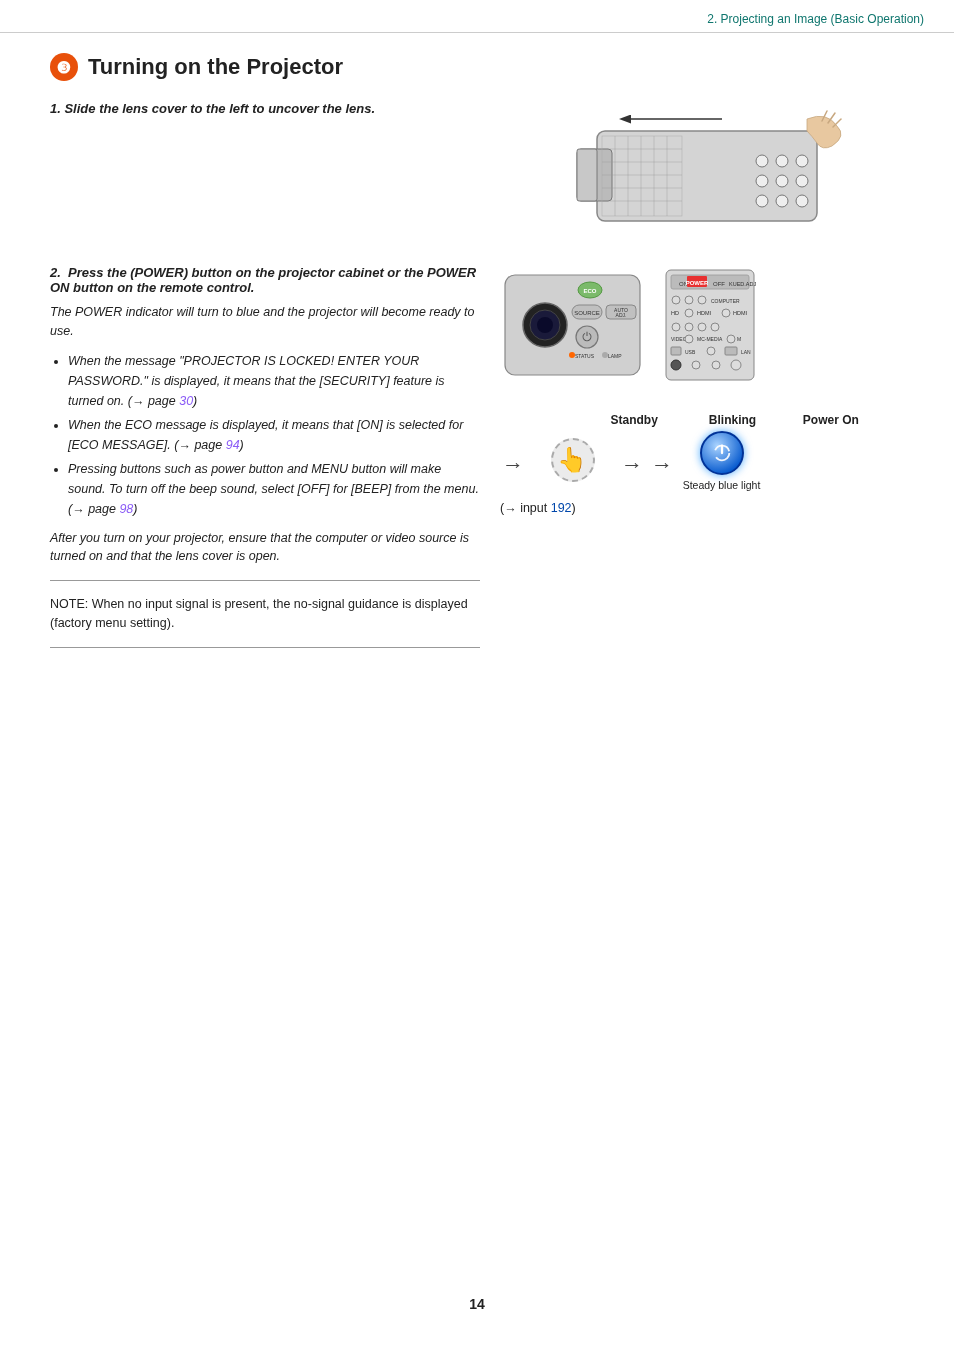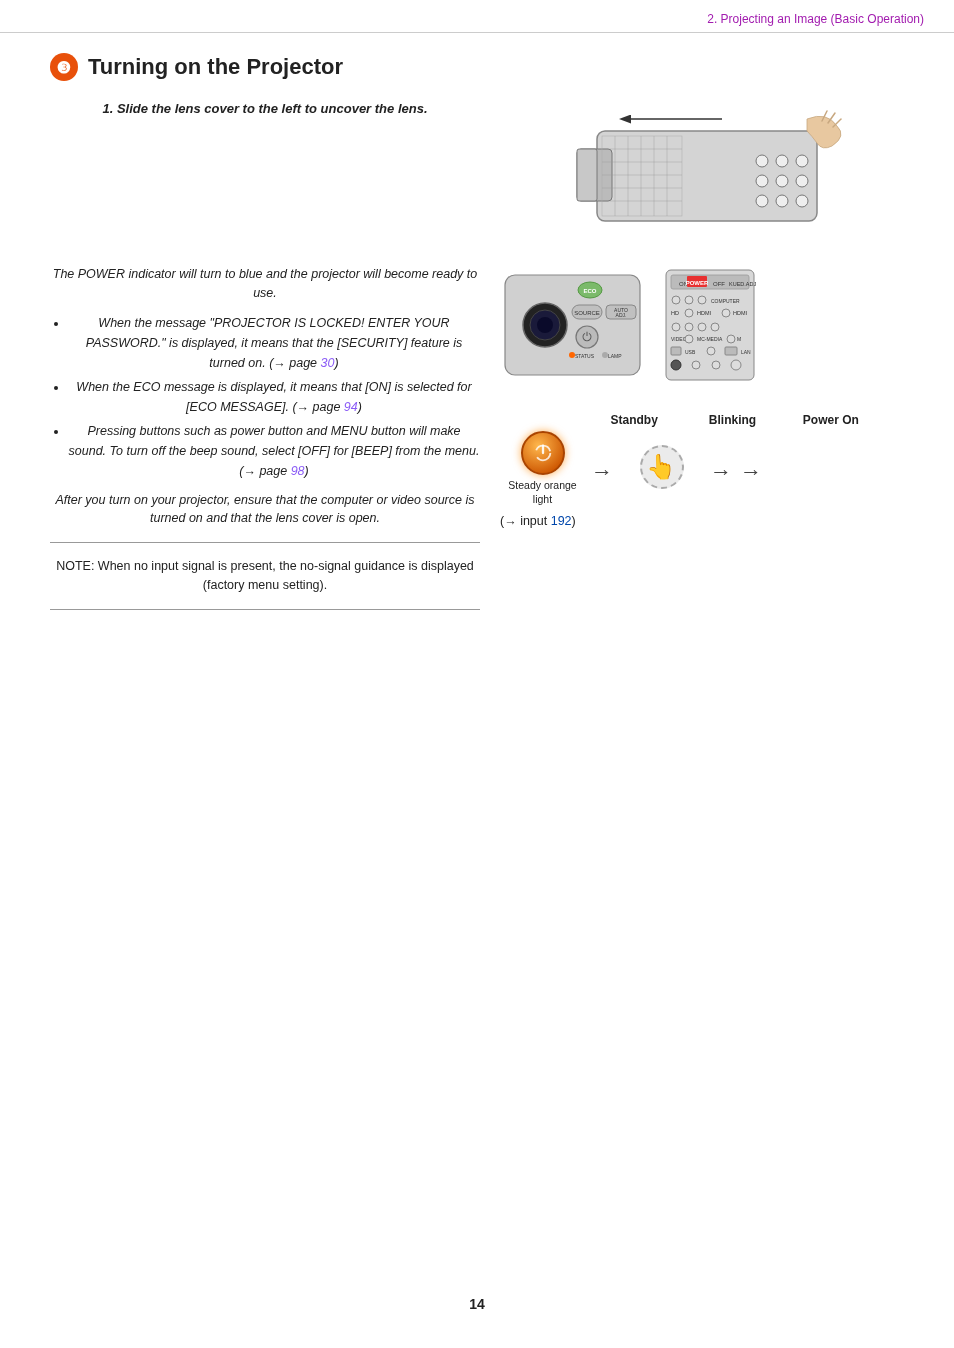--- a/index.html
+++ b/index.html
@@ -11,21 +11,21 @@
       font-size: 13px;
       color: #222;
       position: relative;
     }
 
     
     .page-header {
       text-align: right;
       padding: 12px 30px 6px 30px;
       font-size: 12px;
-      color: #a21caf;
+      color: #0f766e;
       border-bottom: 1px solid #ccc;
     }
 
     
     .content {
       padding: 20px 30px 40px 50px;
       max-width: 954px;
     }
 
     
@@ -52,21 +52,20 @@
     }
 
     
     .two-col {
       display: flex;
       gap: 20px;
     }
     .col-left {
       flex: 0 0 430px;
       max-width: 430px;
-      text-align: center;
     }
     .col-right {
       flex: 1;
       display: flex;
       flex-direction: column;
       align-items: center;
       justify-content: flex-start;
     }
 
     
@@ -279,20 +278,24 @@
         <path d="M240,18 Q260,10 270,25 Q280,35 265,45 Q255,50 250,42 Q245,35 240,30 Z" fill="#e8c8a0" stroke="#c8a880" stroke-width="0.8"></path>
         <line x1="255" y1="20" x2="260" y2="10" stroke="#c8a880" stroke-width="1.5" stroke-linecap="round"></line>
         <line x1="261" y1="22" x2="268" y2="12" stroke="#c8a880" stroke-width="1.5" stroke-linecap="round"></line>
         <line x1="266" y1="26" x2="274" y2="18" stroke="#c8a880" stroke-width="1.5" stroke-linecap="round"></line>
       </svg>
     </div>
   </div>
 
   <div class="step2-row">
     <div class="col-left" style="max-width:430px;">
+      <div class="step-label">
+        <span>2.</span>&nbsp;
+        <span>Press the  (POWER) button on the projector cabinet or the POWER ON button on the remote control.</span>
+      </div>
       <div class="italic-text" style="margin-bottom:10px;">The POWER indicator will turn to blue and the projector will become ready to use.</div>
 
       <ul class="bullet-list">
         <li>
           When the message "PROJECTOR IS LOCKED! ENTER YOUR PASSWORD." is displayed, it means that the [SECURITY] feature is turned on. (→ page <a class="link-blue">30</a>)
         </li>
         <li>
           When the ECO message is displayed, it means that [ON] is selected for [ECO MESSAGE]. (→ page <a class="link-blue">94</a>)
         </li>
         <li>
@@ -388,44 +391,44 @@
 
         <div class="ind-section-header">
           <div class="ind-sec-spacer"></div>
           <div class="ind-sec-label">Standby</div>
           <div class="ind-sec-label">Blinking</div>
           <div class="ind-sec-label">Power On</div>
         </div>
 
         <div class="ind-icons-row">
 
-          <div class="ind-icon-wrap">
-            <div class="ind-icon-circle orange-glow">
-              <svg class="power-icon-svg" viewBox="0 0 24 24">
-                <circle cx="12" cy="12" r="8" fill="none" stroke="rgba(255,255,255,0.8)" stroke-width="2" stroke-dasharray="20 8"></circle>
-                <line x1="12" y1="4" x2="12" y2="12" stroke="rgba(255,255,255,0.9)" stroke-width="2.5" stroke-linecap="round"></line>
-              </svg>
-            </div>
-            <div class="ind-label">Steady orange light</div>
-          </div>
 
           <div class="ind-arrow">→</div>
 
           <div class="ind-icon-wrap">
             <div class="ind-icon-circle finger-press" style="font-size:24px; width:44px; height:44px;">
               👆
             </div>
             <div class="ind-label"></div>
           </div>
 
           <div class="ind-arrow">→</div>
 
 
           <div class="ind-arrow">→</div>
 
+          <div class="ind-icon-wrap">
+            <div class="ind-icon-circle blue-glow-solid">
+              <svg class="power-icon-svg" viewBox="0 0 24 24">
+                <circle cx="12" cy="12" r="8" fill="none" stroke="rgba(255,255,255,0.9)" stroke-width="2" stroke-dasharray="20 8"></circle>
+                <line x1="12" y1="4" x2="12" y2="12" stroke="rgba(255,255,255,1)" stroke-width="2.5" stroke-linecap="round"></line>
+              </svg>
+            </div>
+            <div class="ind-label">Steady blue light</div>
+          </div>
         </div>
 
         <div class="arrow-ref">
           <span>(→ input </span><a class="link-blue">192</a><span>)</span>
         </div>
       </div>
     </div>
   </div>
 
 </div>

